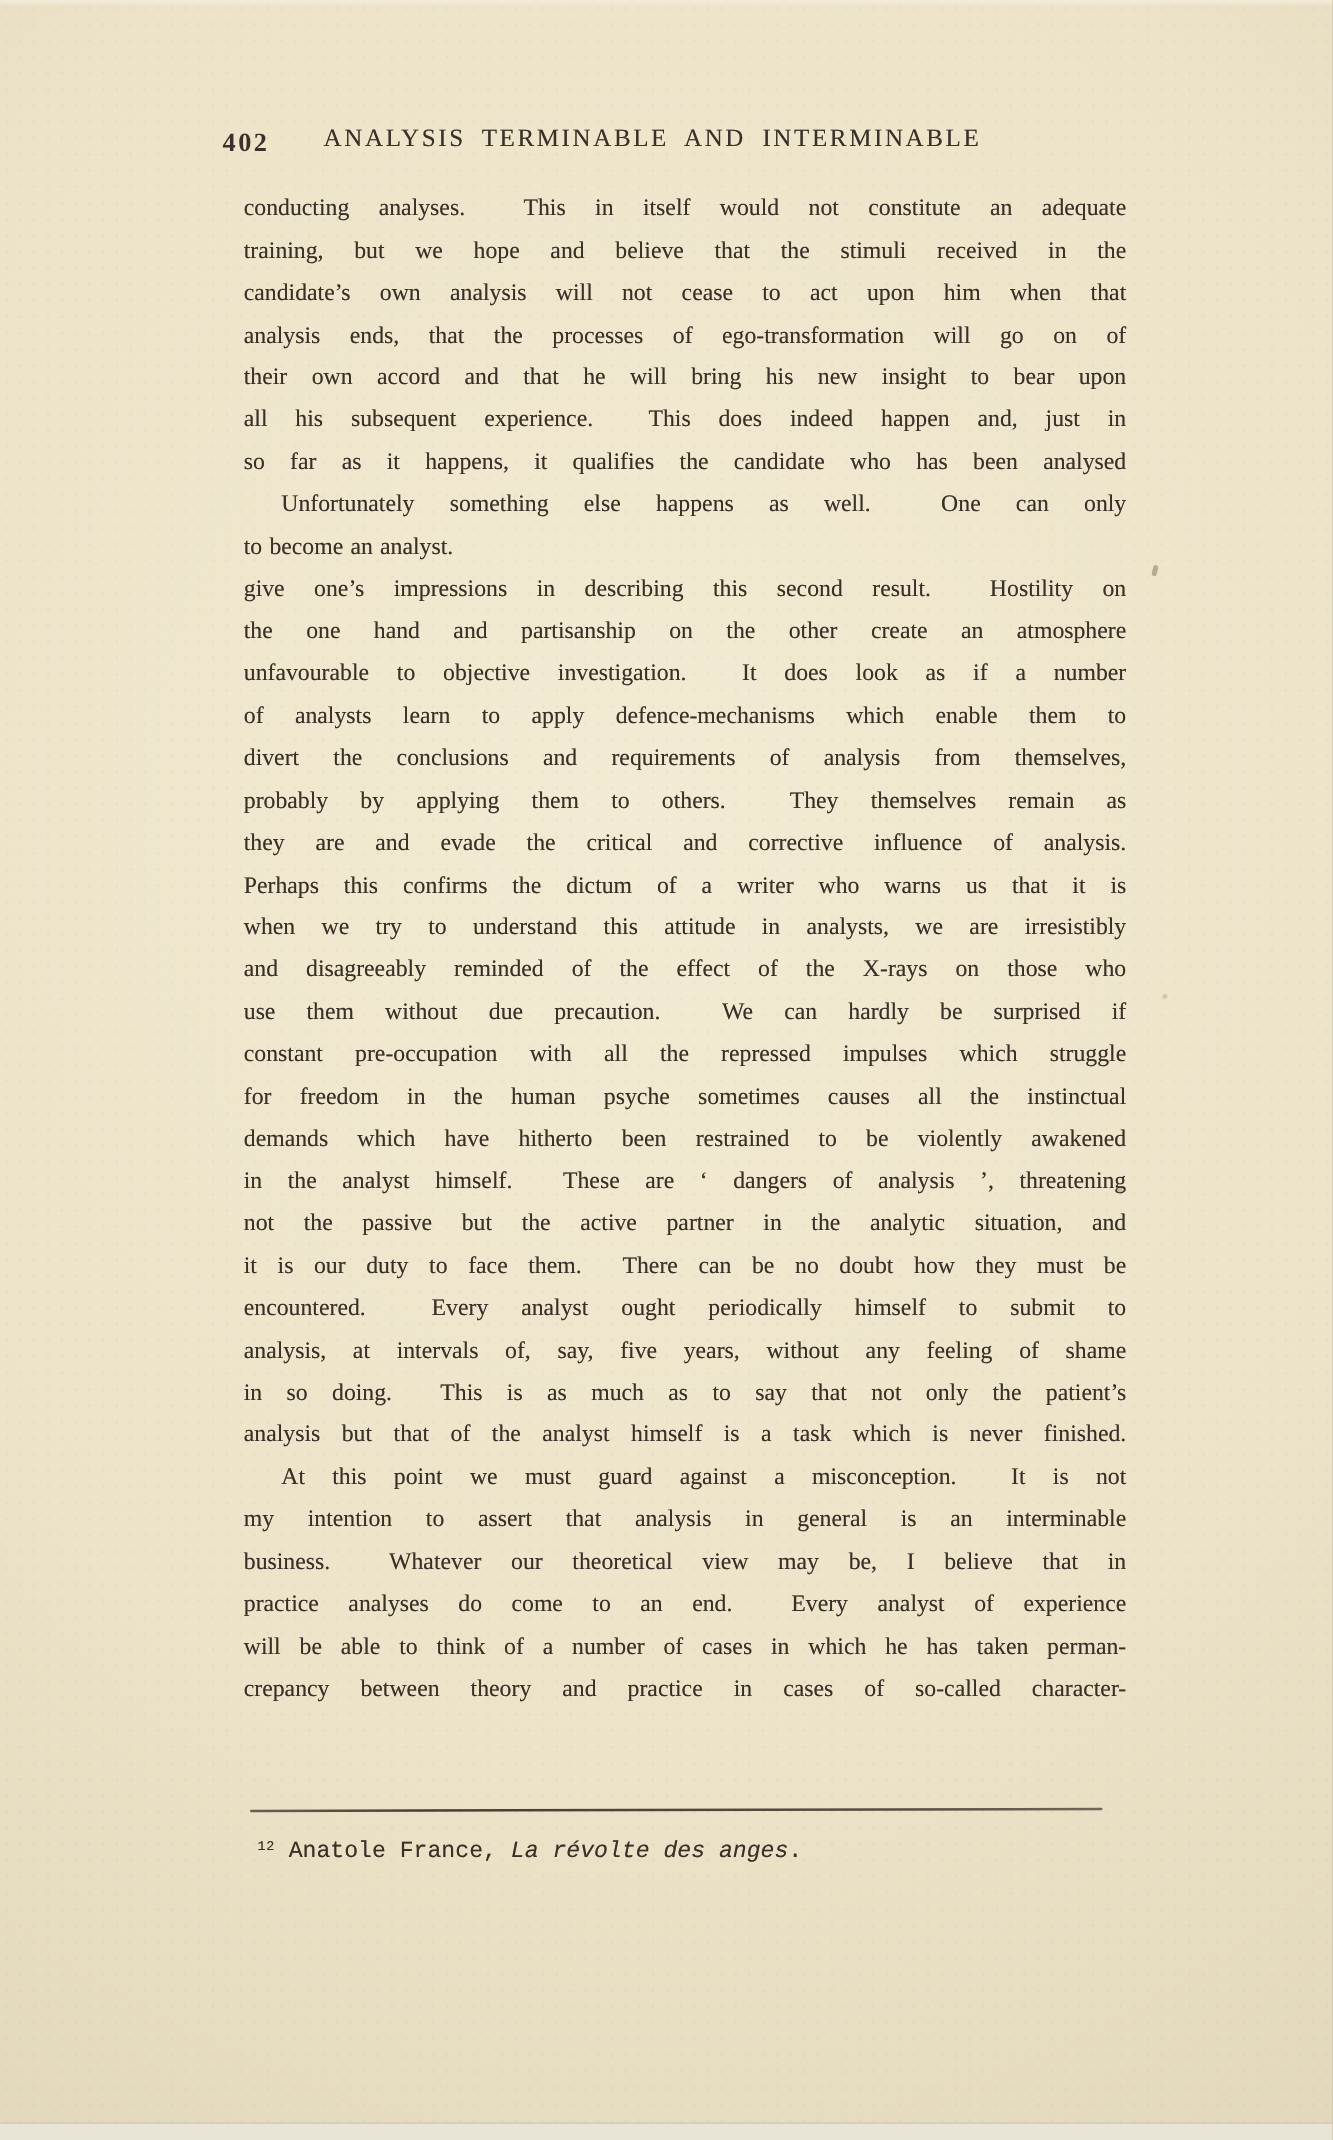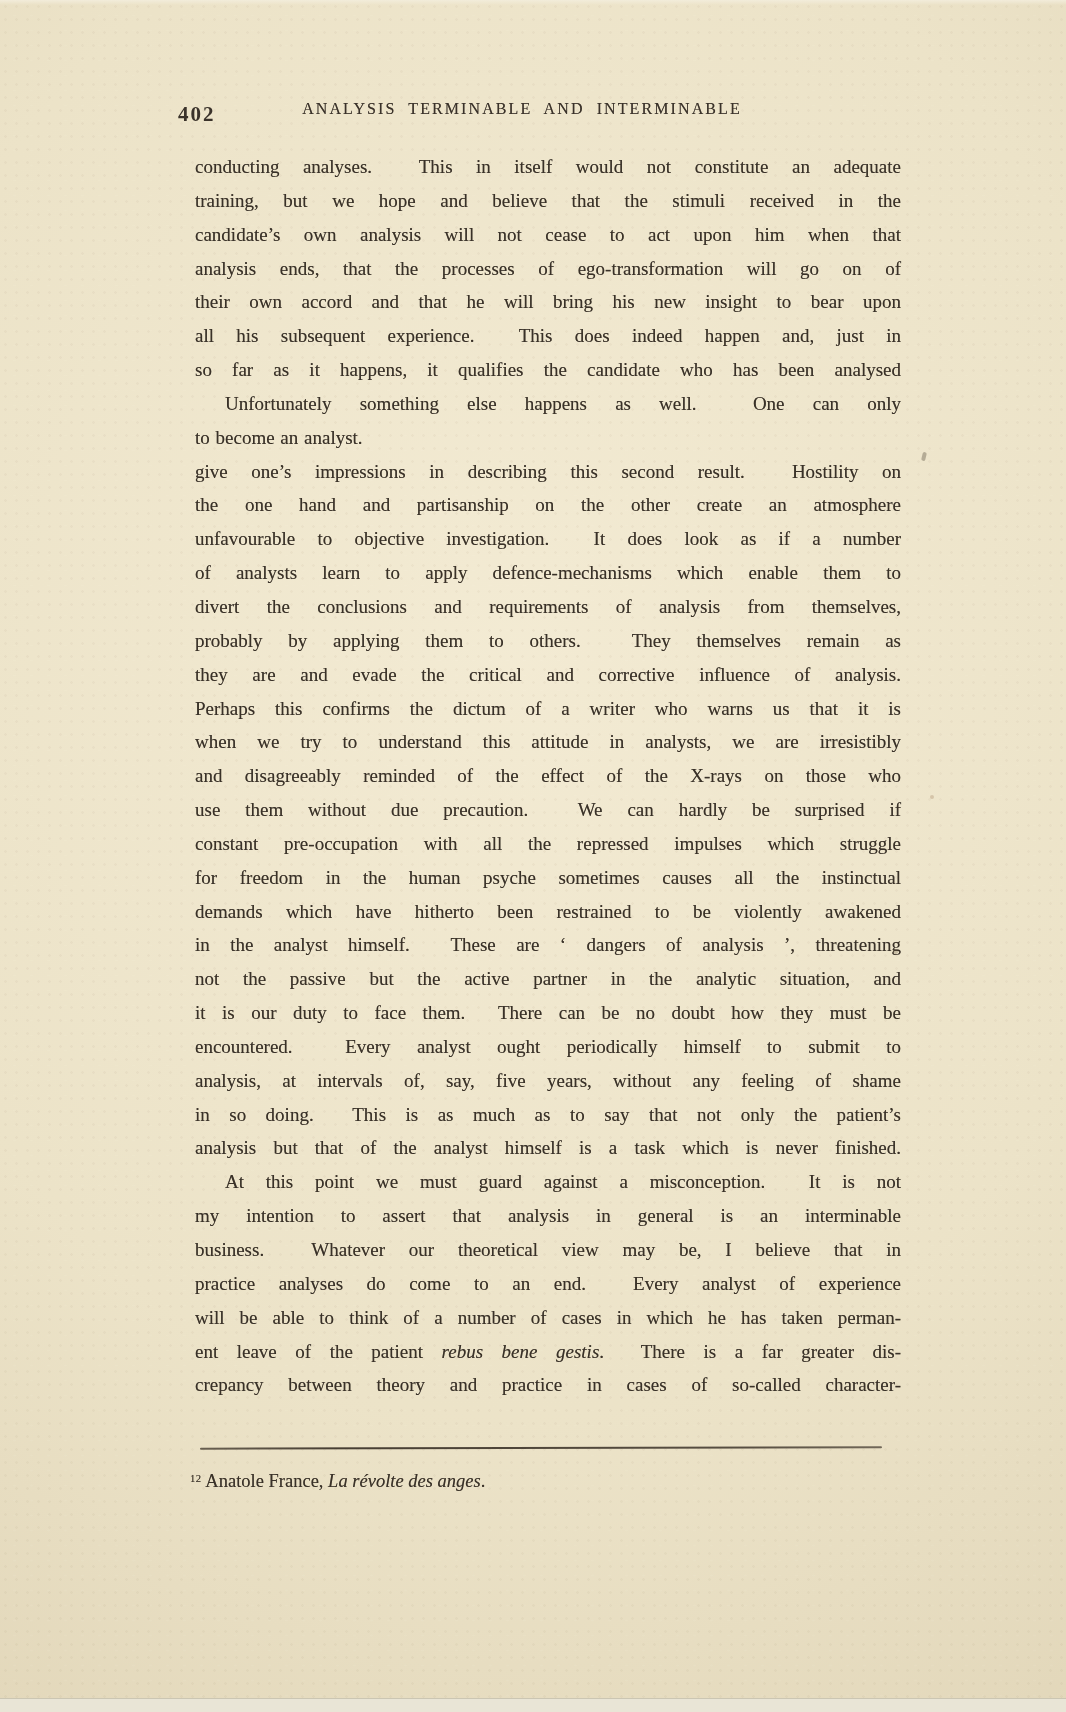--- a/index.html
+++ b/index.html
@@ -28,21 +28,21 @@
     background:linear-gradient(#f2ecda,rgba(242,236,218,0));}
   .edge-bottom{position:absolute;left:0;bottom:0;width:100%;height:13px;
     background:#e9e5d6;border-top:1px solid rgba(150,140,115,.35);}
   .running-header{position:absolute;top:100px;left:178px;width:706px;height:30px;}
   .page-number{
     position:absolute;left:0;top:2px;
     font-size:21px;letter-spacing:2px;color:#3a322a;font-weight:bold;
   }
   .running-title{
     position:absolute;left:0;top:0;width:688px;text-align:center;
-    font-size:16px;letter-spacing:2.1px;word-spacing:6px;color:#3a322a;
+    font-size:20px;letter-spacing:2.1px;word-spacing:6px;color:#3a322a;
     text-shadow:0 0 .5px rgba(58,50,42,.55);
   }
   .text-block{
     position:absolute;top:150px;left:178px;width:706px;
     font-size:19px;word-spacing:1px;
     text-shadow:0 0 .5px rgba(57,49,40,.5);
     margin-left:17px;
   }
   .line{
     line-height:33.85px;
@@ -53,23 +53,24 @@
   .line.indent{text-indent:30px;}
   .line.flush{text-align-last:left;}
   .it{font-style:italic;}
   .sup{font-size:.58em;vertical-align:.5em;letter-spacing:.5px;}
   .footnote-rule{
     position:absolute;left:200px;top:1447px;width:682px;height:2px;
     background:linear-gradient(90deg, rgba(62,53,43,.75), rgba(62,53,43,.95) 20%, rgba(62,53,43,.85) 80%, rgba(62,53,43,.7));
     border-radius:2px;transform:rotate(-.12deg);
   }
   .footnote{
-    position:absolute;left:190px;top:1463px;width:660px;
+    position:absolute;left:206px;top:1463px;width:660px;
     font-size:18.5px;line-height:30px;
     text-shadow:0 0 .4px rgba(57,49,40,.5);
+    font-family:Liberation Mono, monospace;
   }
   
   .speck-a{position:absolute;left:922px;top:452px;width:4px;height:9px;border-radius:2px;
     background:rgba(90,78,62,.38);transform:rotate(14deg);}
   .speck-b{position:absolute;left:893px;top:949px;width:5px;height:5px;border-radius:50%;
     background:rgba(110,92,70,.30);}
   .speck-c{position:absolute;left:930px;top:795px;width:4px;height:4px;border-radius:50%;
     background:rgba(150,110,80,.28);}
 </style>
 </head>
@@ -112,21 +113,20 @@
       <div class="line"><span>it is our duty to face them.&nbsp; There can be no doubt how they must be</span></div>
       <div class="line"><span>encountered.&nbsp; Every analyst ought periodically himself to submit to</span></div>
       <div class="line"><span>analysis, at intervals of, say, five years, without any feeling of shame</span></div>
       <div class="line"><span>in so doing.&nbsp; This is as much as to say that not only the patient’s</span></div>
       <div class="line"><span>analysis but that of the analyst himself is a task which is never finished.</span></div>
       <div class="line indent"><span>At this point we must guard against a misconception.&nbsp; It is not</span></div>
       <div class="line"><span>my intention to assert that analysis in general is an interminable</span></div>
       <div class="line"><span>business.&nbsp; Whatever our theoretical view may be, I believe that in</span></div>
       <div class="line"><span>practice analyses do come to an end.&nbsp; Every analyst of experience</span></div>
       <div class="line"><span>will be able to think of a number of cases in which he has taken perman-</span></div>
-      <div class="line"><span>ent leave of the patient </span><span class="it">rebus bene gestis</span><span>.&nbsp; There is a far greater dis-</span></div>
       <div class="line"><span>crepancy between theory and practice in cases of so-called character-</span></div>
     </main>
 
   <div class="footnote-rule"></div>
   <div class="footnote" id="footnote"><span class="sup">12</span><span> Anatole France, </span><span class="it">La révolte des anges</span><span>.</span></div>
 
   <span class="speck-a"></span>
   <span class="speck-b"></span>
   <span class="speck-c"></span>
 

